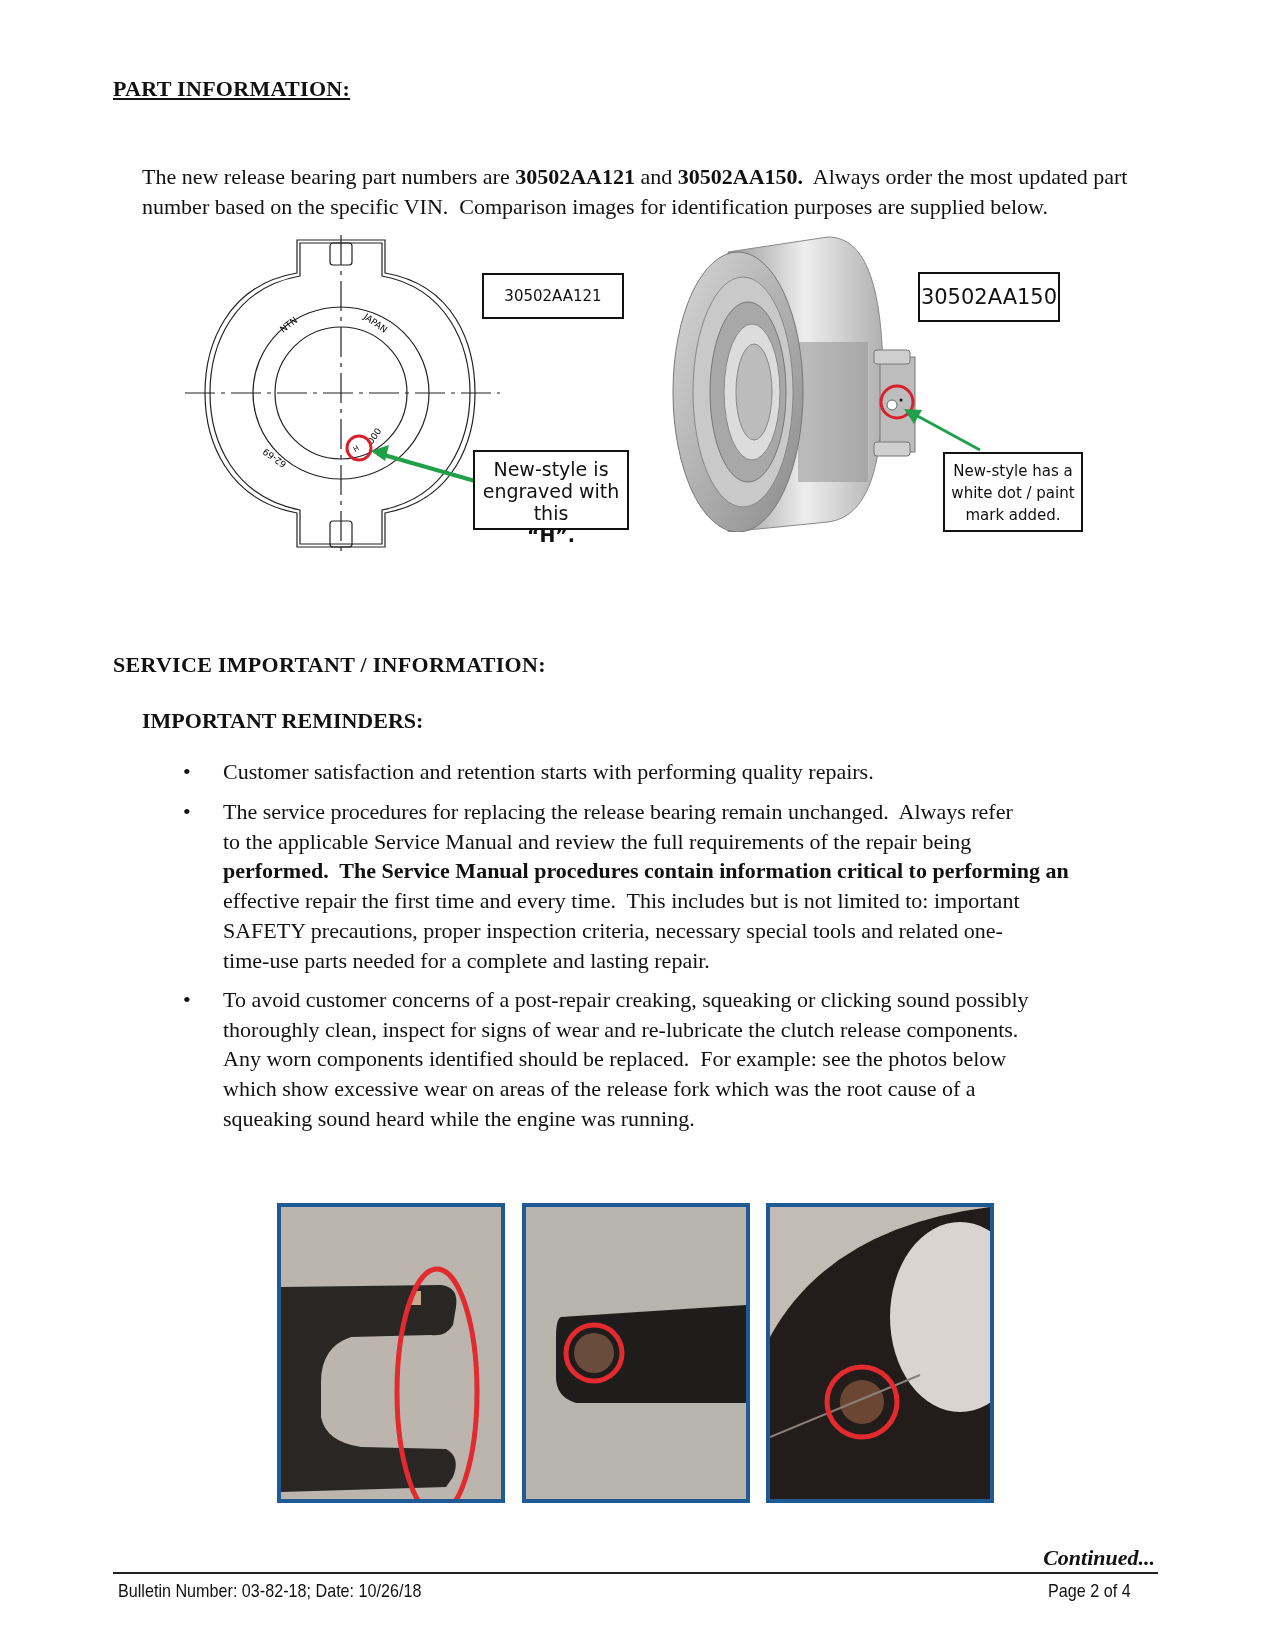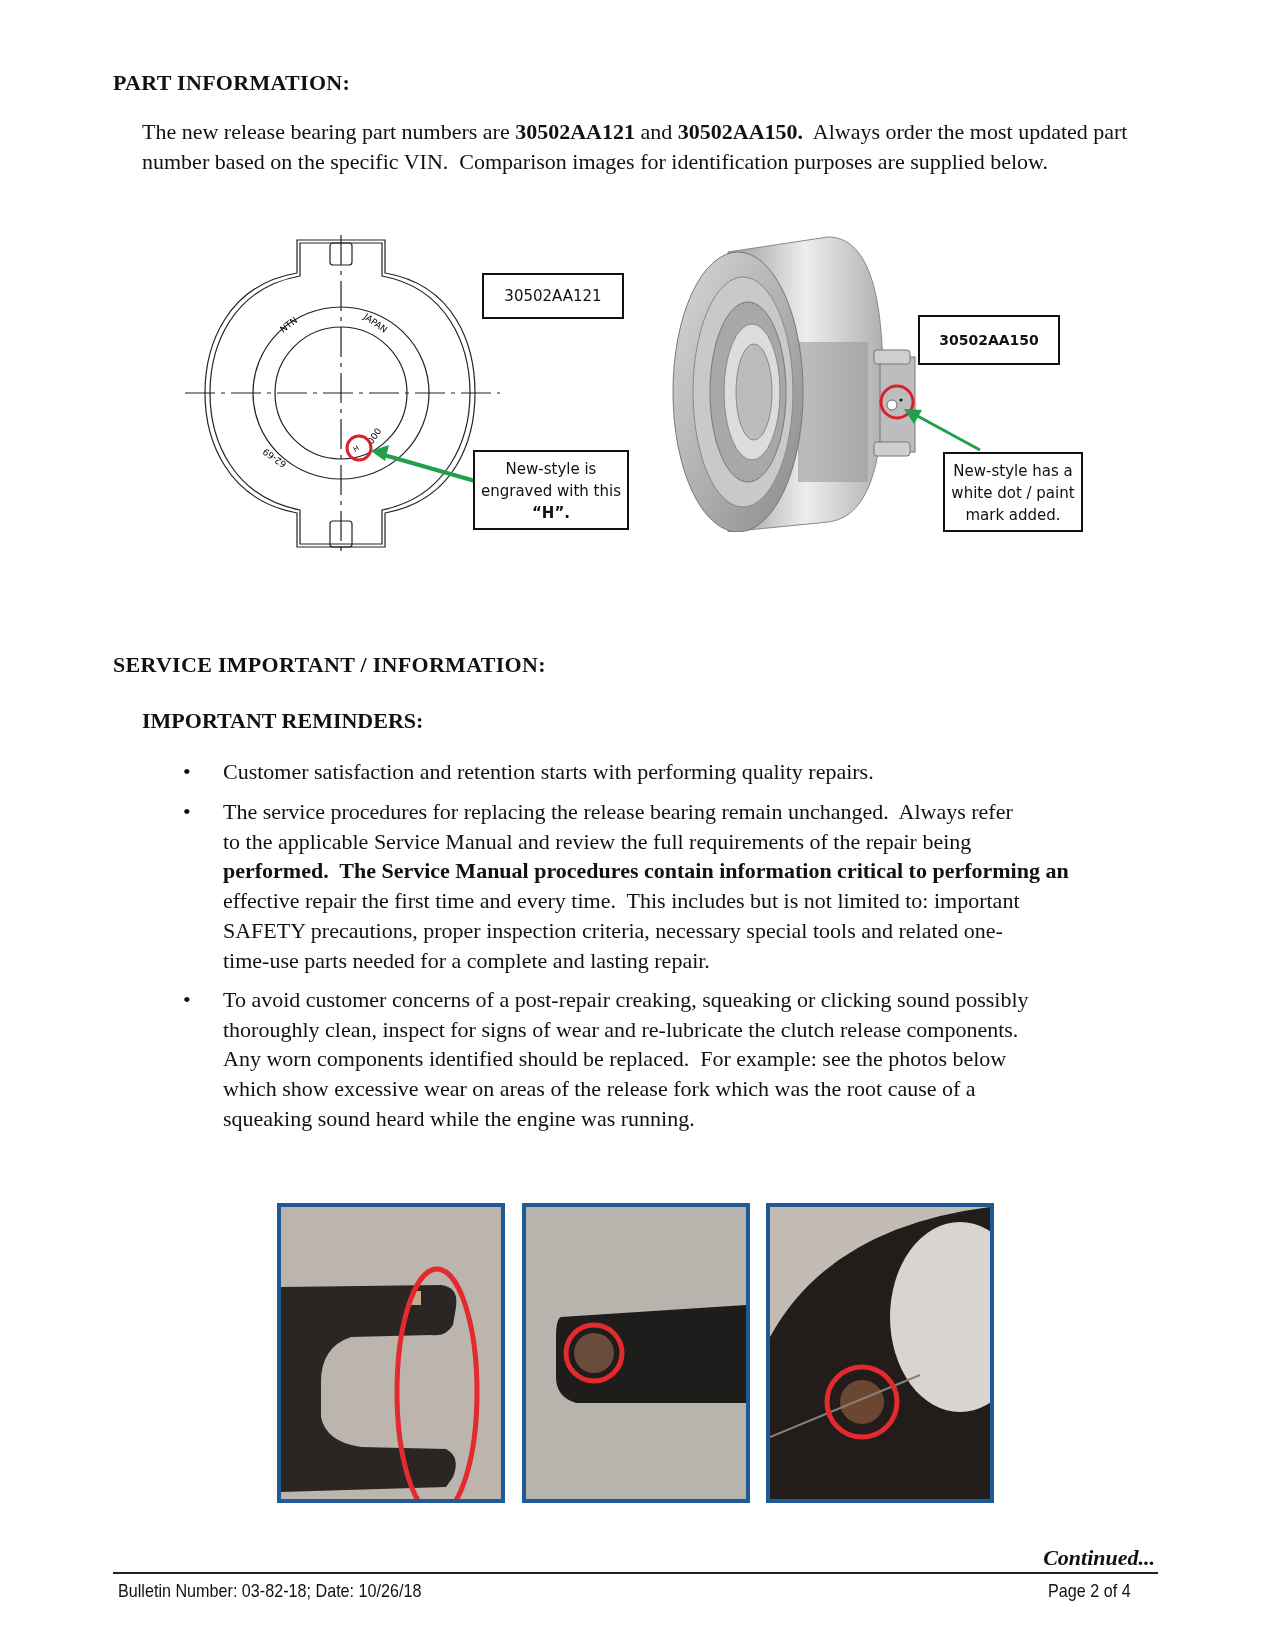--- a/index.html
+++ b/index.html
@@ -1,34 +1,34 @@
 <!DOCTYPE html>
 <html><head>
 <meta charset="utf-8">
 <style>
   html, body { margin:0; padding:0; background:#ffffff; }
   body { width:1275px; height:1650px; position:relative; overflow:hidden;
          font-family:"Liberation Serif", "DejaVu Serif", serif; color:#111; }
   .abs { position:absolute; }
   .h1 { font-weight:bold; font-size:22px; letter-spacing:0.3px; }
   .h2 { font-weight:bold; font-size:22px; }
-  .para { font-size:22px; line-height:29.5px; }
+  .para { font-size:22px; line-height:29.5px;margin-top:45px; }
   .bullet-row { position:absolute; left:183px; width:960px; font-size:22px; line-height:29.7px; }
   .bullet-row .dot { position:absolute; left:0; top:0; width:20px; }
   .bullet-row .txt { position:absolute; left:40px; width:920px; }
   .labelbox { position:absolute; border:2px solid #111; background:#fff;
               font-family:"DejaVu Sans", sans-serif; text-align:center; color:#111; }
   .photo { position:absolute; border:4px solid #1f5a94; box-sizing:border-box; overflow:hidden;
            background:#b9b2aa; }
   .footer-text { font-family:"Liberation Sans", "DejaVu Sans", sans-serif; font-size:19px; transform:scaleX(0.85); transform-origin:left; }
 </style>
 </head>
 <body>
 
-<div class="abs h1" style="left:113px; top:70px;">PART INFORMATION:</div>
+<div class="abs h1" style="left:113px; top:76px;text-decoration:underline;">PART INFORMATION:</div>
 
 <div class="abs para" style="left:142px; top:117px; width:1000px;">
   <span>The new release bearing part numbers are </span><b>30502AA121</b><span> and </span><b>30502AA150.</b><span style="white-space:pre-wrap;">  Always order the most updated part number based on the specific VIN.  Comparison images for identification purposes are supplied below.</span>
 </div>
 
 <svg class="abs" style="left:185px; top:235px;" width="460" height="320">
   <g fill="none" stroke="#222" stroke-width="1.2">
 
     <path d="M112 38 L112 5 L200 5 L200 38 C270 50 290 110 290 158 C290 205 270 265 200 278 L200 312 L112 312 L112 278 C42 265 20 205 20 158 C20 110 42 50 112 38 Z"></path>
     <path d="M115 41 L115 8 L197 8 L197 41 C262 53 285 110 285 158 C285 205 262 262 197 275 L197 309 L115 309 L115 275 C48 262 25 205 25 158 C25 110 48 53 115 41 Z"></path>
@@ -48,21 +48,21 @@
   <g>
     <line x1="290" y1="246" x2="192" y2="218" stroke="#21a04a" stroke-width="4"></line>
     <polygon points="186,216 204,210 200,226" fill="#21a04a"></polygon>
   </g>
 </svg>
 
 <div class="labelbox" style="left:482px; top:273px; width:138px; height:42px; line-height:42px; font-size:15px;">
   <span>30502AA121</span>
 </div>
 
-<div class="labelbox" style="left:473px; top:450px; width:156px; height:80px; font-size:15px; line-height:22px; padding-top:6px; box-sizing:border-box;">
+<div class="labelbox" style="left:473px; top:450px; width:156px; height:80px; font-size:19px; line-height:22px; padding-top:6px; box-sizing:border-box;">
   <div>New-style is</div>
   <div>engraved with this</div>
   <div style="font-weight:bold;">“H”.</div>
 </div>
 
 <svg class="abs" style="left:668px; top:232px;" width="300" height="300">
   <defs>
     <linearGradient id="gShell" x1="0" y1="0" x2="1" y2="0">
       <stop offset="0" stop-color="#9a9a9a"></stop>
         <stop offset="0.5" stop-color="#eeeeee"></stop>
@@ -90,21 +90,21 @@
     <circle cx="233" cy="168" r="1.5" fill="#111"></circle>
   </g>
   <circle cx="229" cy="170" r="16" fill="none" stroke="#d8212a" stroke-width="3"></circle>
 </svg>
 
 <svg class="abs" style="left:900px; top:400px;" width="120" height="60">
   <line x1="80" y1="50" x2="12" y2="13" stroke="#21a04a" stroke-width="3"></line>
   <polygon points="4,9 22,10 14,24" fill="#21a04a"></polygon>
 </svg>
 
-<div class="labelbox" style="left:918px; top:272px; width:138px; height:46px; line-height:46px; font-size:14px; font-weight:bold;margin-top:43px;">
+<div class="labelbox" style="left:918px; top:272px; width:138px; height:46px; line-height:46px; font-size:21px; font-weight:normal;">
   <span>30502AA150</span>
 </div>
 
 <div class="labelbox" style="left:943px; top:452px; width:140px; height:80px; font-size:15px; line-height:22px; padding-top:6px; box-sizing:border-box;">
   <div>New-style has a</div>
   <div>white dot / paint</div>
   <div>mark added.</div>
 </div>
 
 <div class="abs h1" style="left:113px; top:652px;">SERVICE IMPORTANT / INFORMATION:</div>

